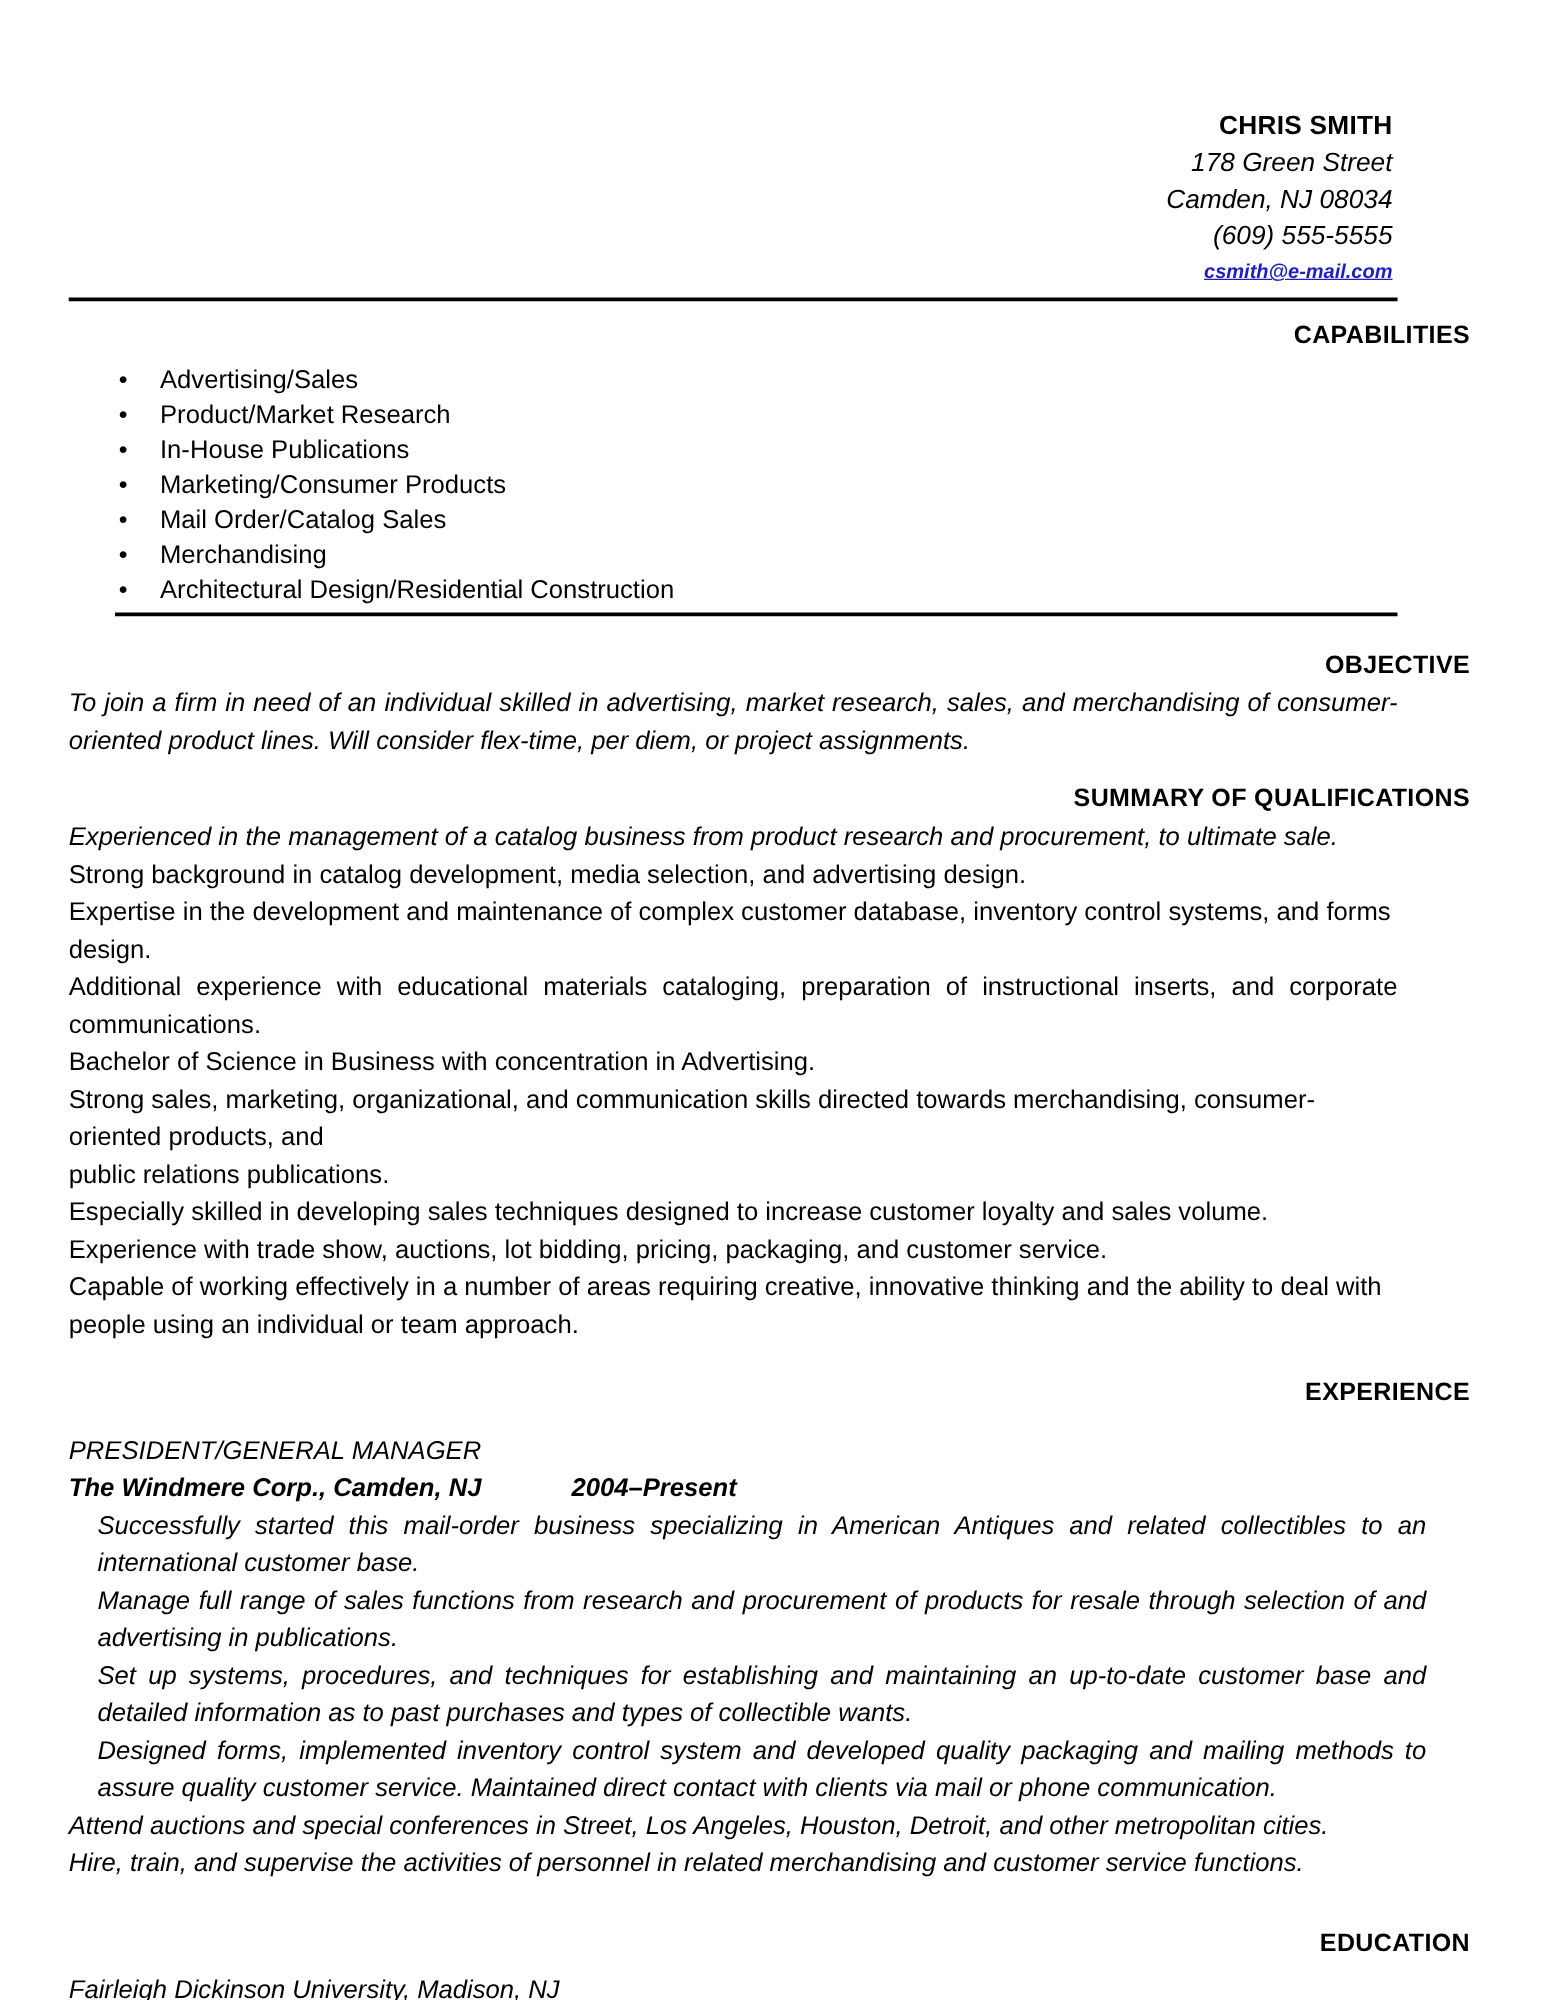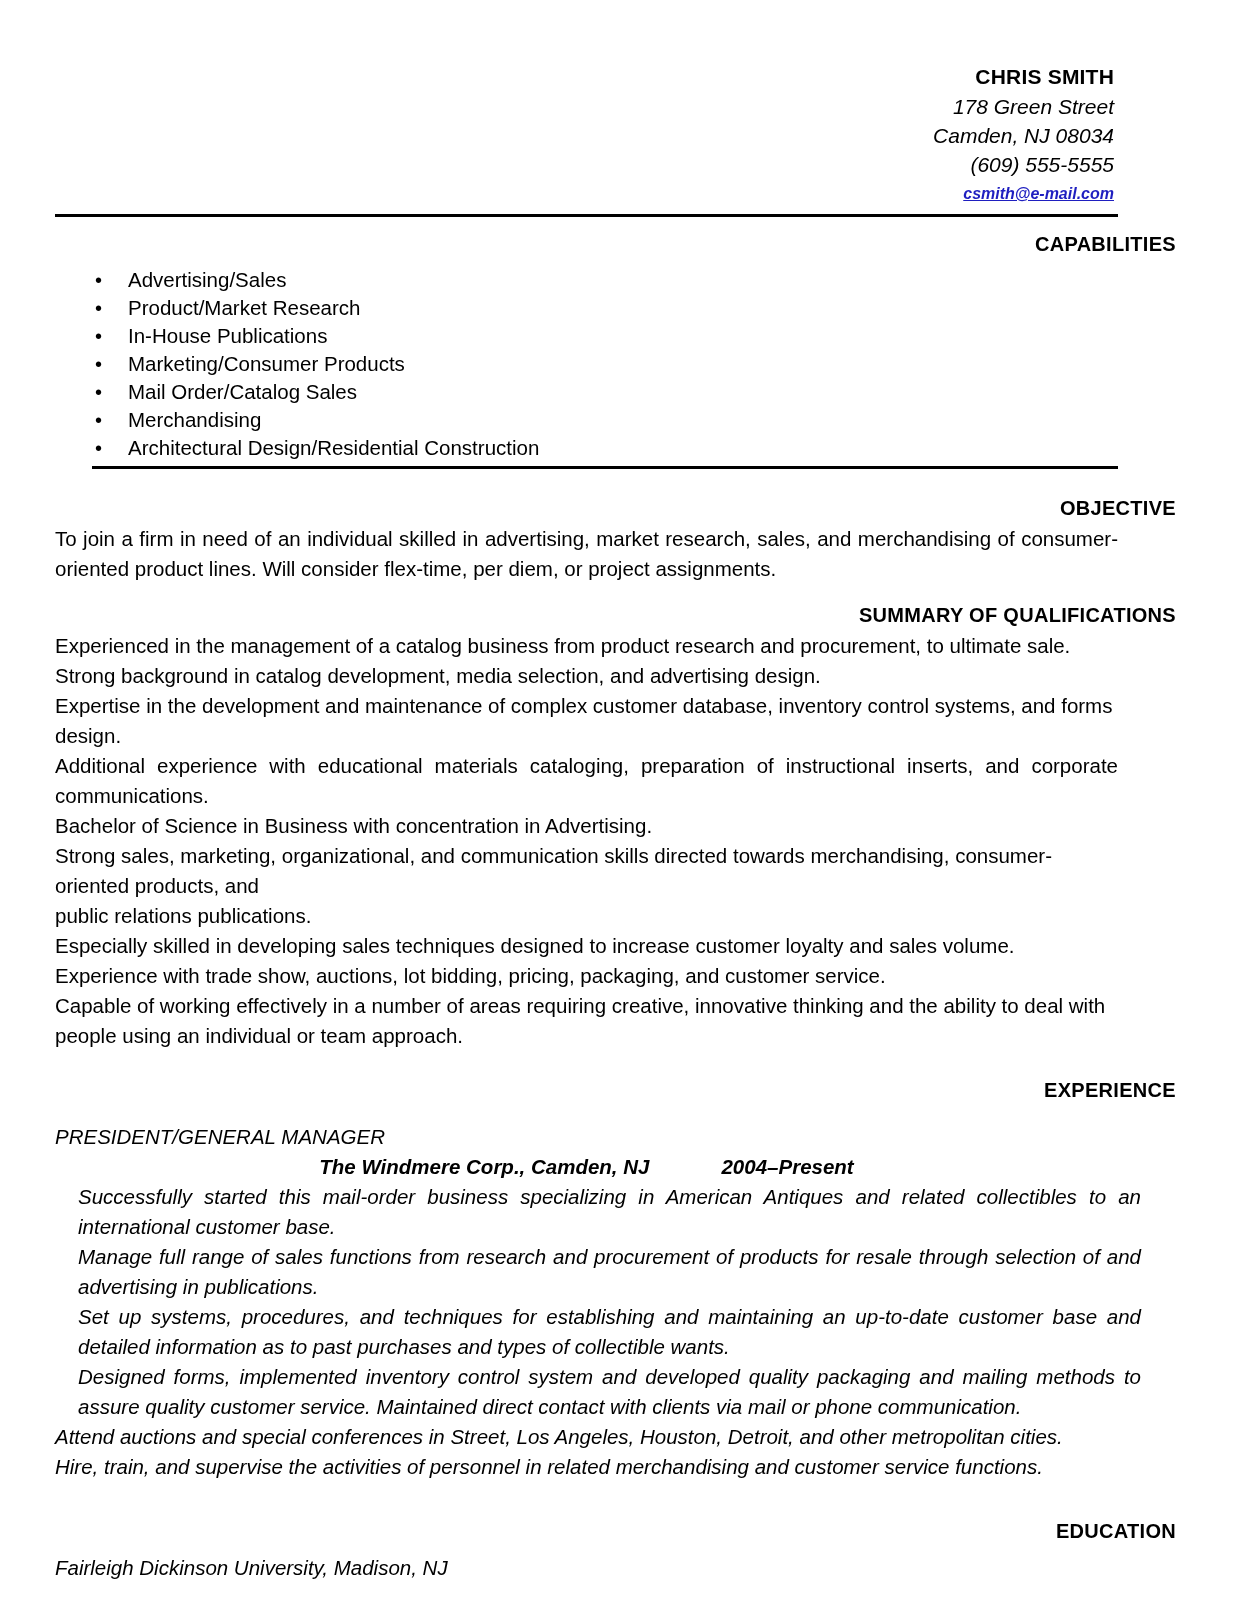--- a/index.html
+++ b/index.html
@@ -16,21 +16,21 @@
     width: 1236px;
     height: 1600px;
     background: #ffffff;
     box-sizing: border-box;
     padding: 0 60px 0 55px;
     overflow: hidden;
   }
 
   
   .header {
-    padding-top: 62px;
+    padding-top: 86px;
     text-align: right;
     padding-right: 62px;
   }
   .name {
     font-size: 21px;
     font-weight: bold;
     letter-spacing: 0.2px;
     line-height: 30px;
   }
   .addr-line {
@@ -97,35 +97,35 @@
 
   
   .para {
     font-size: 20.5px;
     line-height: 30px;
     margin: 0;
     text-align: left;
     width: 1063px;
   }
   .para.justify { text-align: justify; }
-  .block { margin-top: 4px; }
+  .block { margin-top: 4px; font-style: italic; }
 
   .gap-sm { height: 20px; }
   .gap-md { height: 28px; }
   .gap-lg { height: 38px; }
 
   
   .exp-line {
     font-size: 20.5px;
     line-height: 30px;
     font-style: italic;
     margin: 0;
     width: 1063px;
   }
-  .exp-line.bold { font-weight: bold; text-align: center; }
+  .exp-line.bold { font-weight: bold; }
   .exp-line.justify { text-align: justify; margin-left: 23px; }
   .date-tab { display: inline-block; width: 72px; }
 
   
   .edu-line {
     font-size: 20.5px;
     line-height: 30px;
     font-style: italic;
     margin: 0;
   }

